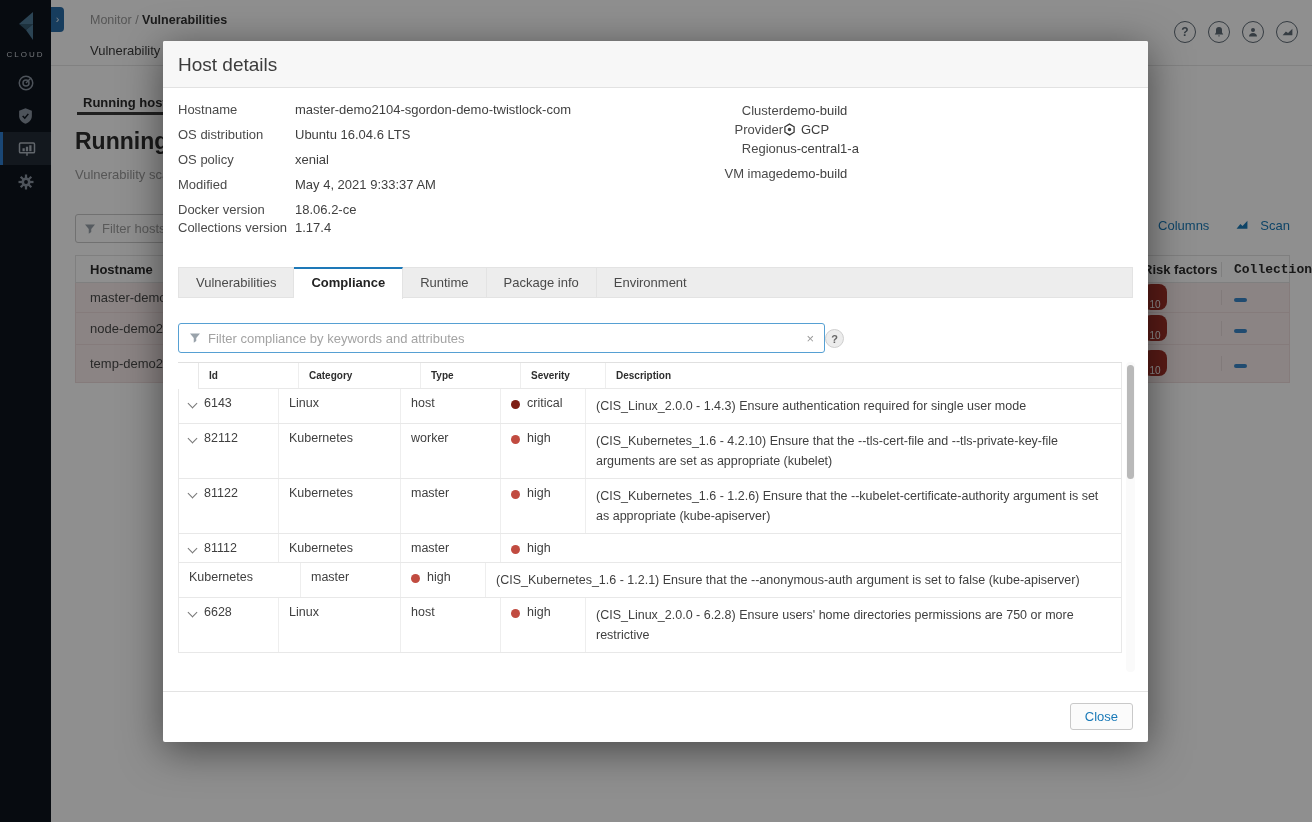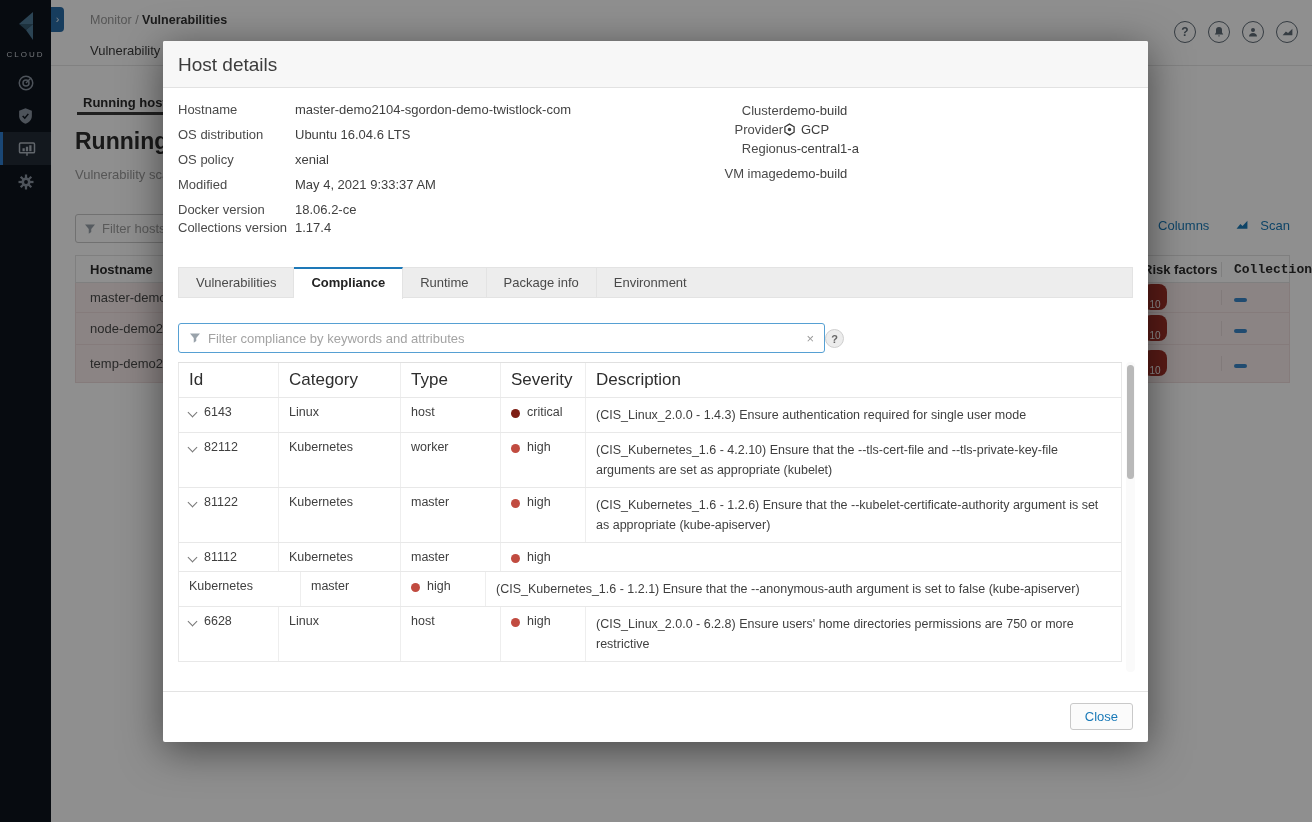--- a/index.html
+++ b/index.html
@@ -67,21 +67,21 @@
 
   .filter-row { position:absolute; left:15px; top:282px; display:flex; align-items:center; }
   .filter-input { width:647px; height:30px; border:1px solid #56a0d3; border-radius:3px; display:flex; align-items:center; padding:0 10px; gap:7px; background:#fff; }
   .filter-input input { flex:1; border:none; outline:none; font-size:13px; color:#444; font-family:"Liberation Sans", sans-serif; }
   .filter-input input::placeholder { color:#a3a3a3; }
   .filter-clear { color:#9a9a9a; font-size:13px; }
   .help-circle { width:19px; height:19px; border-radius:50%; background:#ececec; border:1px solid #cfcfcf; color:#666; font-size:11px; font-weight:bold; text-align:center; line-height:18px; }
 
   .ctable { position:absolute; left:15px; top:321px; width:944px; height:310px; overflow:hidden; font-size:12.5px; color:#3f3f3f; border-top:1px solid #e0e0e0; }
   .crow, .chead { display:flex; border-bottom:1px solid #e8e8e8; border-left:1px solid #e8e8e8; border-right:1px solid #e8e8e8; background:#fff; }
-  .chead { font-weight:normal; color:#2e2e2e; font-size:17px; }
+  .chead { font-weight:bold; color:#2e2e2e; font-size:10px;margin-left:20px; }
   .cc { padding:7px 10px; border-right:1px solid #eee; }
   .cc:last-child { border-right:none; }
   .c-id { width:100px; display:flex; gap:8px; align-items:flex-start; }
   .c-cat { width:122px; }
   .c-type { width:100px; }
   .c-sev { width:85px; display:flex; gap:7px; align-items:center; align-items:flex-start; }
   .c-desc { flex:1; line-height:1.6; }
   .chev { width:7px; height:7px; border-right:1.5px solid #777; border-bottom:1.5px solid #777; transform:rotate(45deg); margin-top:4px; flex:none; }
   .sev-dot { width:9px; height:9px; border-radius:50%; background:#c14b40; margin-top:4px; flex:none; }
 

